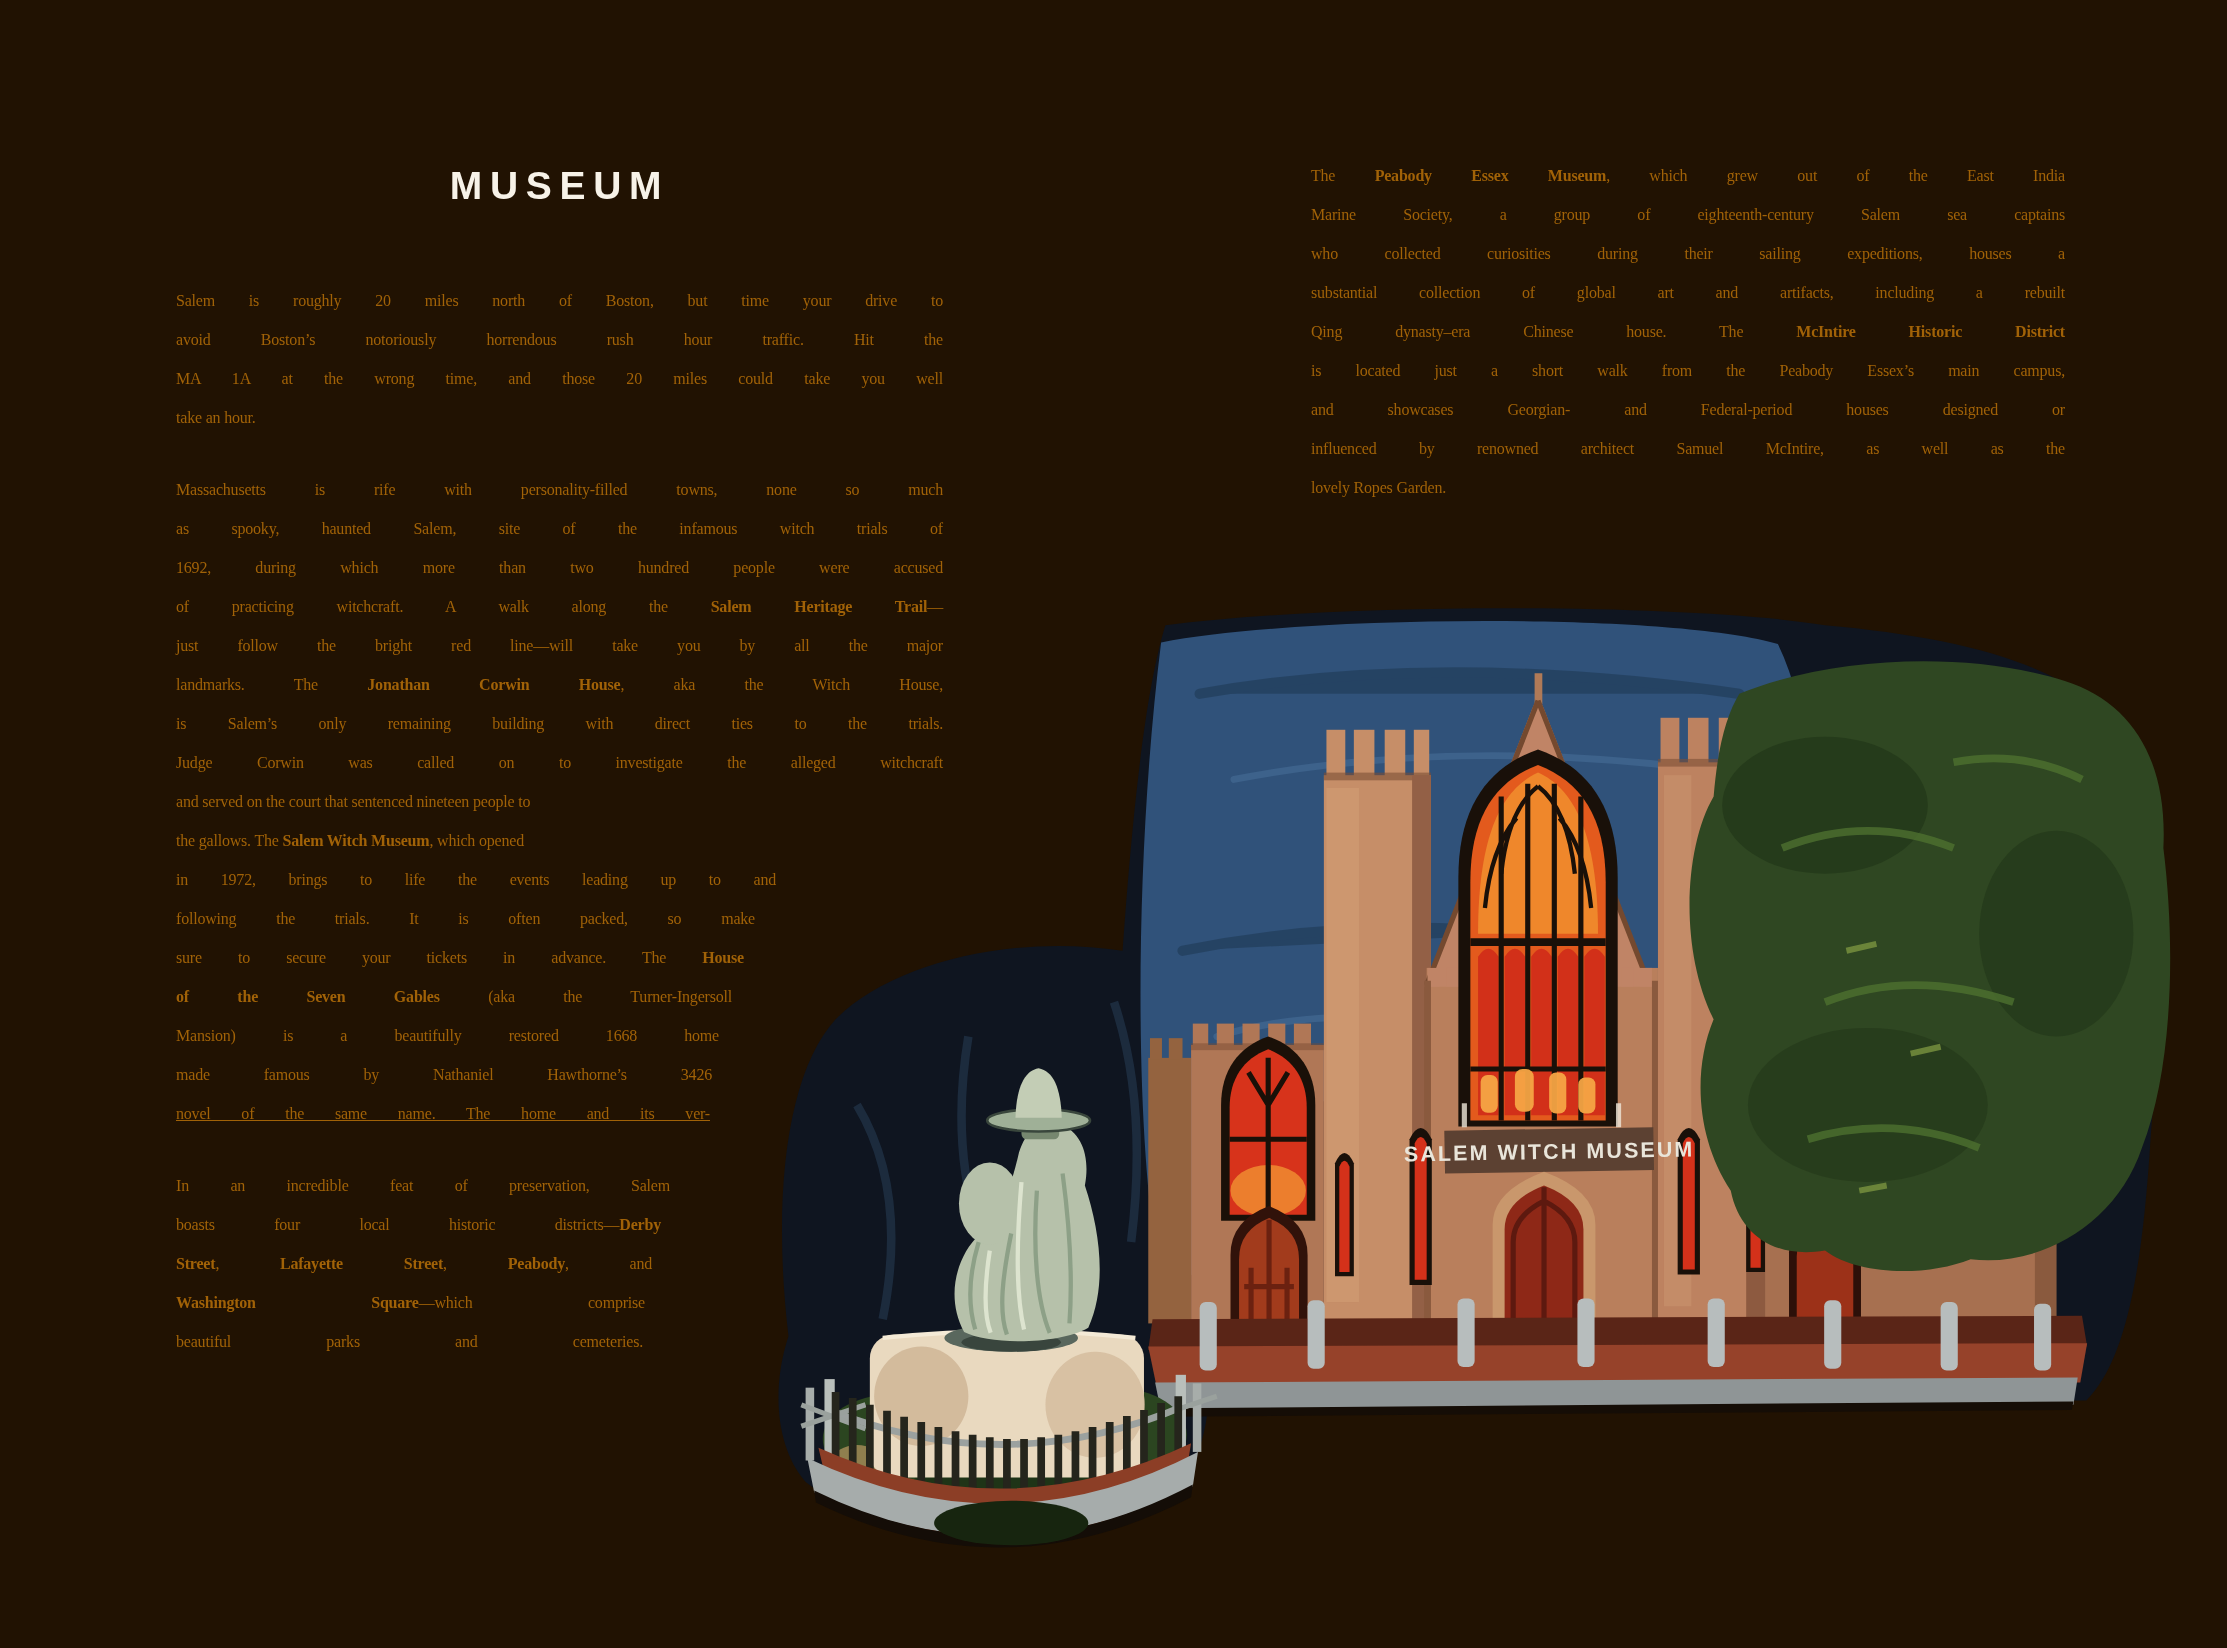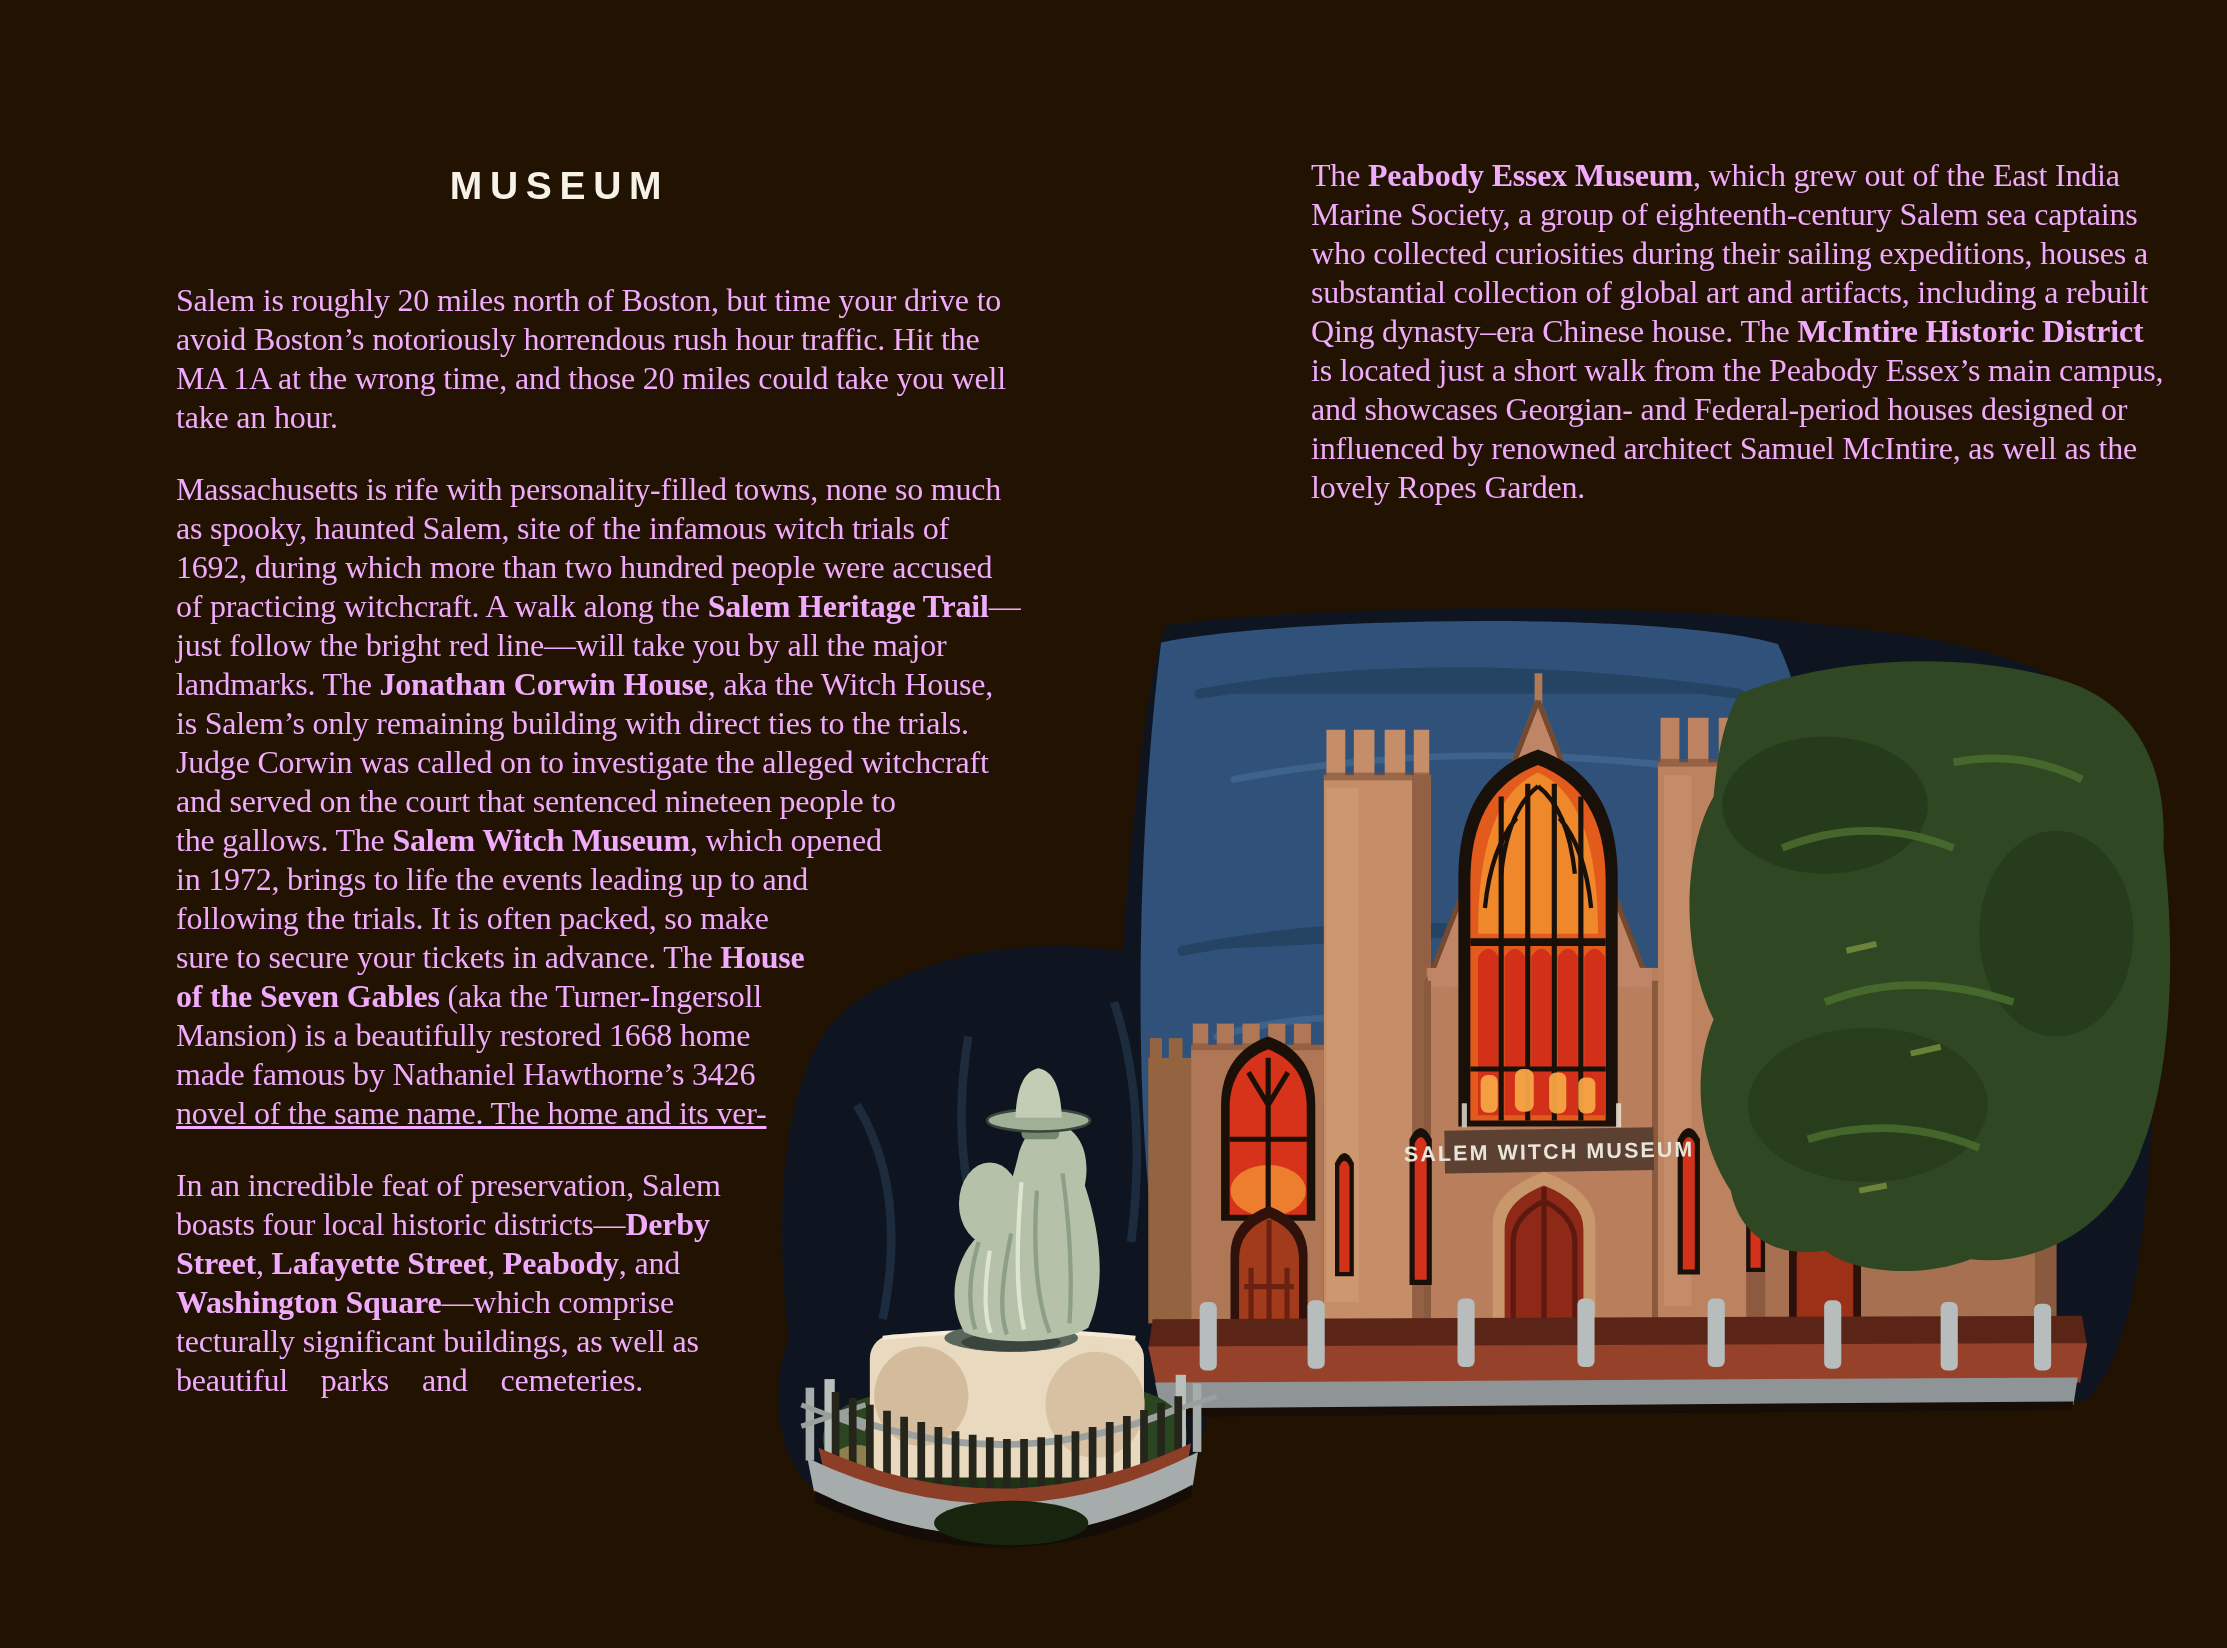--- a/index.html
+++ b/index.html
@@ -16,22 +16,22 @@
   .page-title{
     font-family:"Liberation Sans", sans-serif;
     font-weight:700;font-size:39px;line-height:43px;
     letter-spacing:7.7px;text-align:center;color:#f7f2e8;
     width:767px;
   }
   .paras{margin-top:74px;}
   .para{margin:0;padding:0;}
   .para + .para{margin-top:33px;}
   .line{
-    font-size:32px;line-height:39px;letter-spacing:-0.2px;
-    color:#f0abfc;
+    font-size:16px;line-height:39px;letter-spacing:-0.2px;
+    color:#a16207;
     text-align:justify;text-align-last:justify;
     white-space:nowrap;
     width:767px;
   }
   .line b{font-weight:700;}
   .p2 .line:nth-child(11){width:600px;}
   .p2 .line:nth-child(12){width:579px;}
   .p2 .line:nth-child(13){width:568px;}
   .p2 .line:nth-child(14){width:556px;}
   .p2 .line:nth-child(15){width:543px;}
@@ -87,21 +87,20 @@
         <div class="line"><b>of the Seven Gables</b><span> (aka the Turner-Ingersoll</span></div>
         <div class="line"><span>Mansion) is a beautifully restored 1668 home</span></div>
         <div class="line"><span>made famous by Nathaniel Hawthorne’s 3426</span></div>
         <div class="line"><span>novel of the same name. The home and its ver-</span></div>
       </div>
     <div class="para p3">
         <div class="line"><span>In an incredible feat of preservation, Salem</span></div>
         <div class="line"><span>boasts four local historic districts—</span><b>Derby</b></div>
         <div class="line"><b>Street</b><span>, </span><b>Lafayette Street</b><span>, </span><b>Peabody</b><span>, and</span></div>
         <div class="line"><b>Washington Square</b><span>—which comprise</span></div>
-        <div class="line"><span>tecturally significant buildings, as well as</span></div>
         <div class="line"><span>beautiful parks and cemeteries.</span></div>
       </div>
   </div>
 </div>
 
 <div class="col col-right">
   <div class="para pr">
       <div class="line"><span>The </span><b>Peabody Essex Museum</b><span>, which grew out of the East India</span></div>
       <div class="line"><span>Marine Society, a group of eighteenth-century Salem sea captains</span></div>
       <div class="line"><span>who collected curiosities during their sailing expeditions, houses a</span></div>

